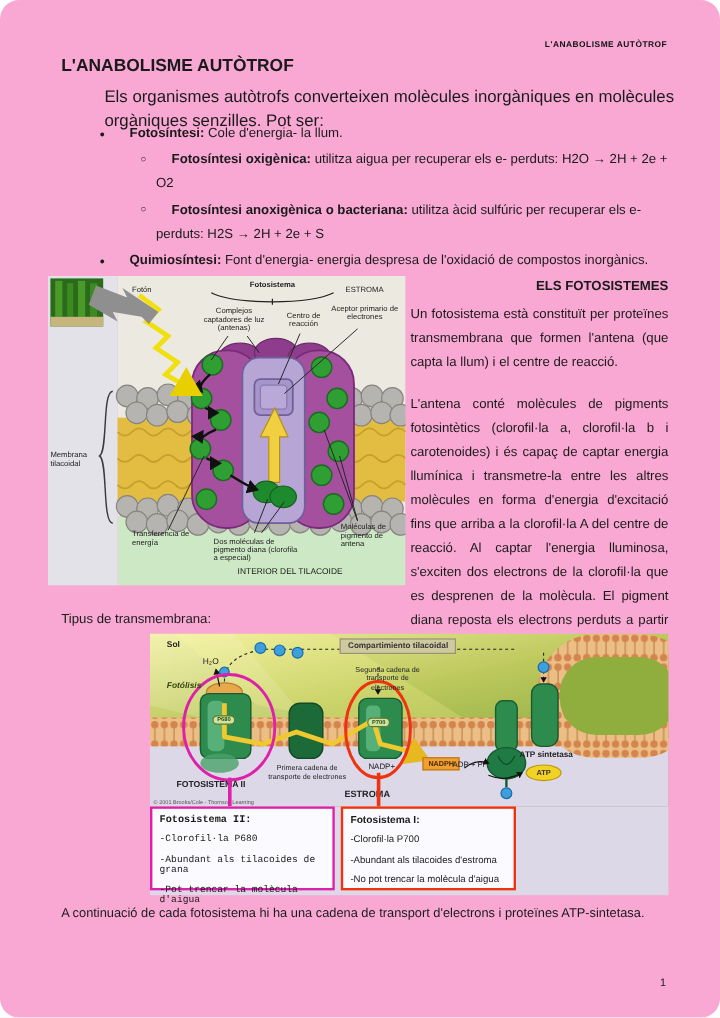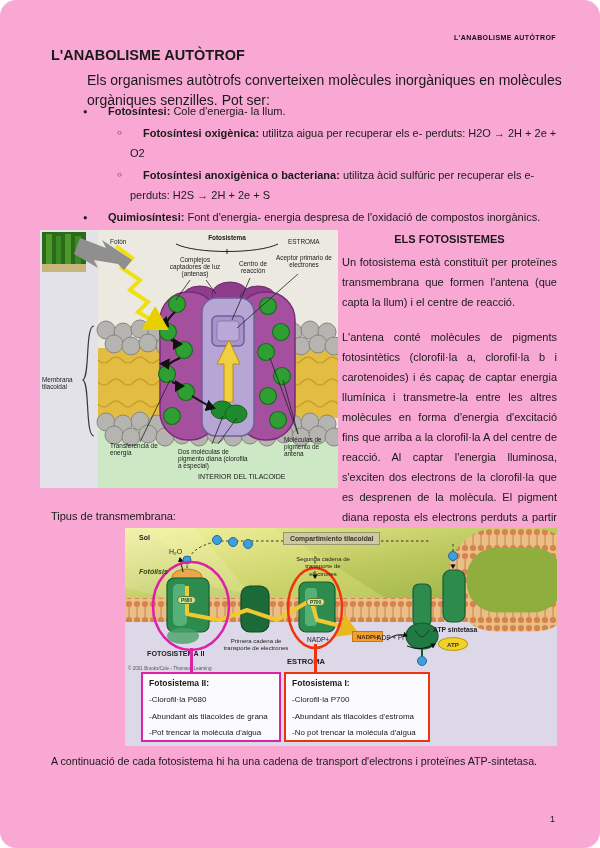--- a/index.html
+++ b/index.html
@@ -41,26 +41,26 @@
   .oval-lab { position:absolute; font-size:4.8px; font-weight:bold; color:#2a4a10; background:#cfe3a0;
               border:1px solid #5a7a30; border-radius:8px; padding:0.5px 3px; }
   .atp-oval { position:absolute; left:313px; top:109px; width:30px; height:14px; background:#f2d224; border:1px solid #b89a10;
               border-radius:50%; font-size:6.2px; font-weight:bold; color:#333; text-align:center; line-height:13px; }
   .connector { position:absolute; width:2.5px; }
   .conn-m { left:65px; top:120px; height:26px; background:#dd22aa; }
   .conn-r { left:189px; top:116px; height:30px; background:#ee3311; }
   .psbox { position:absolute; top:144px; height:70px; background:#fbfaff; padding:5px 6px; font-size:8px; line-height:9px; }
   .psbox .bt { font-weight:bold; font-size:8.5px; margin-bottom:7px; }
   .psbox .ln { margin-bottom:7.5px; }
-  .psbox2 { left:16px; width:140px; border:2px solid #dd22aa; }
+  .psbox2 { left:0; width:154px; border:2px solid #dd22aa;font-family:Liberation Mono, monospace; }
   .psbox1 { left:159px; width:146px; border:2px solid #ee3311; }
 
   .tipus { position:absolute; top:510px; left:51px; font-size:11px; }
   .fotocol { position:absolute; left:342px; top:229px; width:215px; font-size:11px; line-height:20px; text-align:justify; }
-  .fotocol h3 { font-size:11px; font-weight:bold; margin-bottom:3px; text-align:center; }
+  .fotocol h3 { font-size:11px; font-weight:bold; margin-bottom:3px; text-align:right; }
   .fotocol p + p { margin-top:15px; }
   .closing { position:absolute; top:755px; left:51px; width:520px; font-size:10.7px; white-space:nowrap; }
   .pagenum { position:absolute; bottom:24px; right:45px; font-size:9px; }
 </style>
 </head>
 <body>
 
 <div class="page">
 
   <div class="hdr">L'ANABOLISME AUTÒTROF</div>

